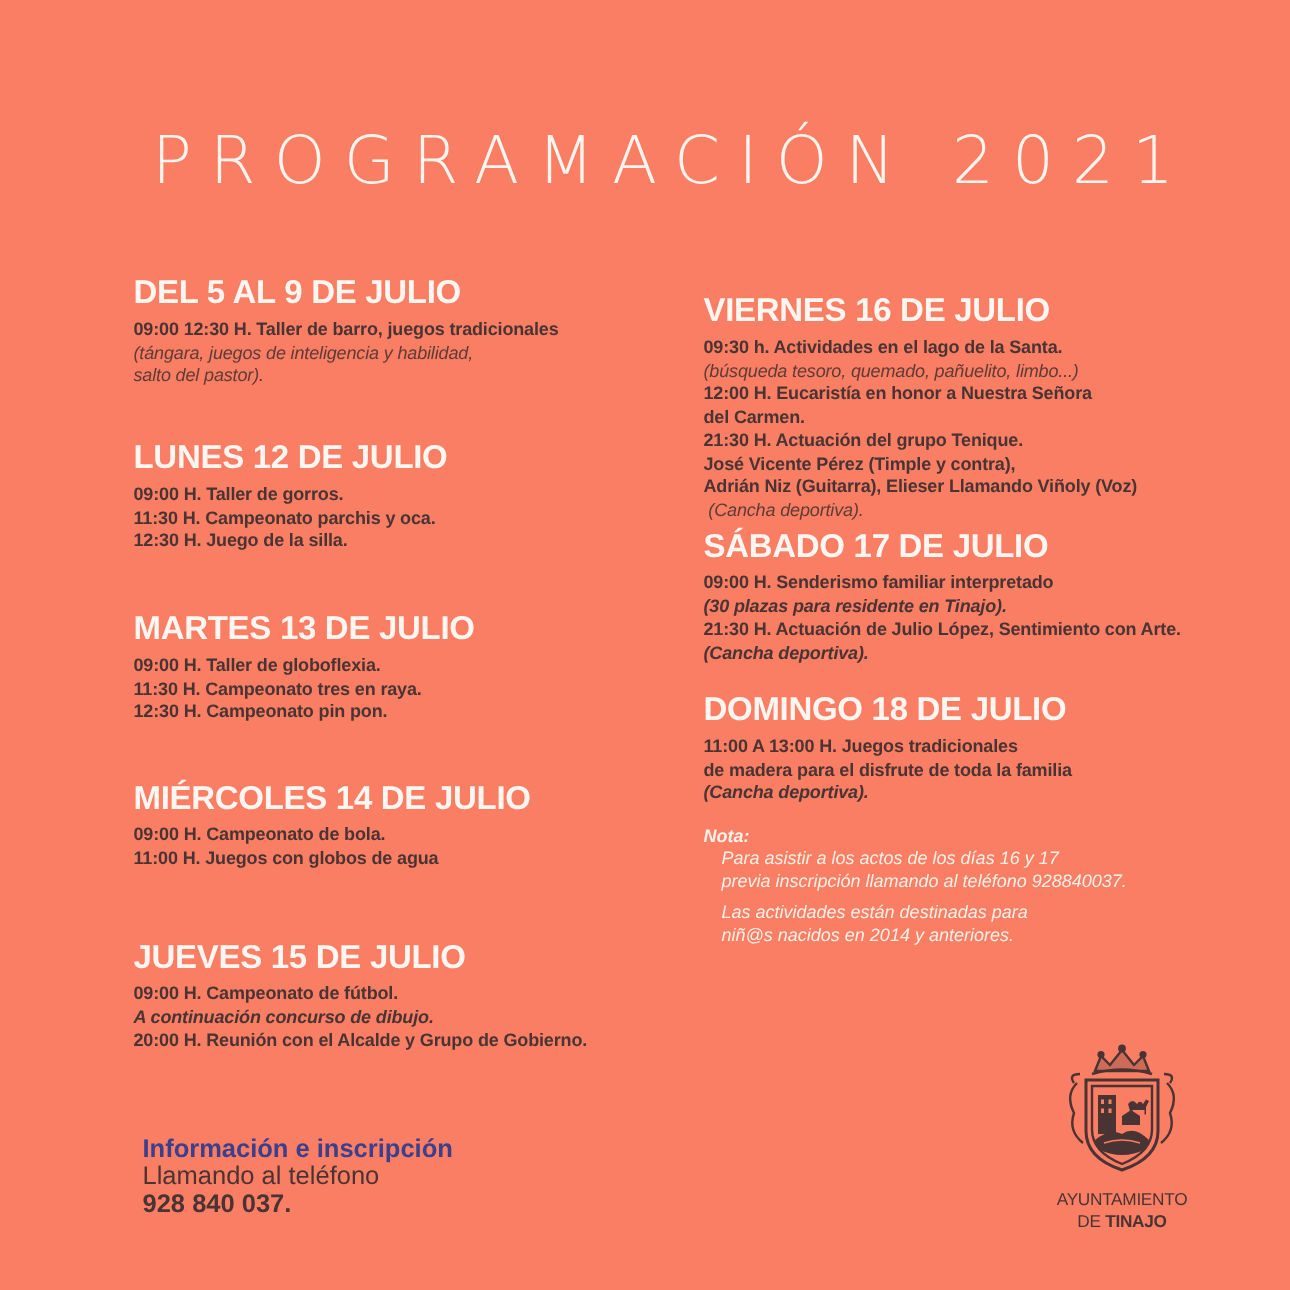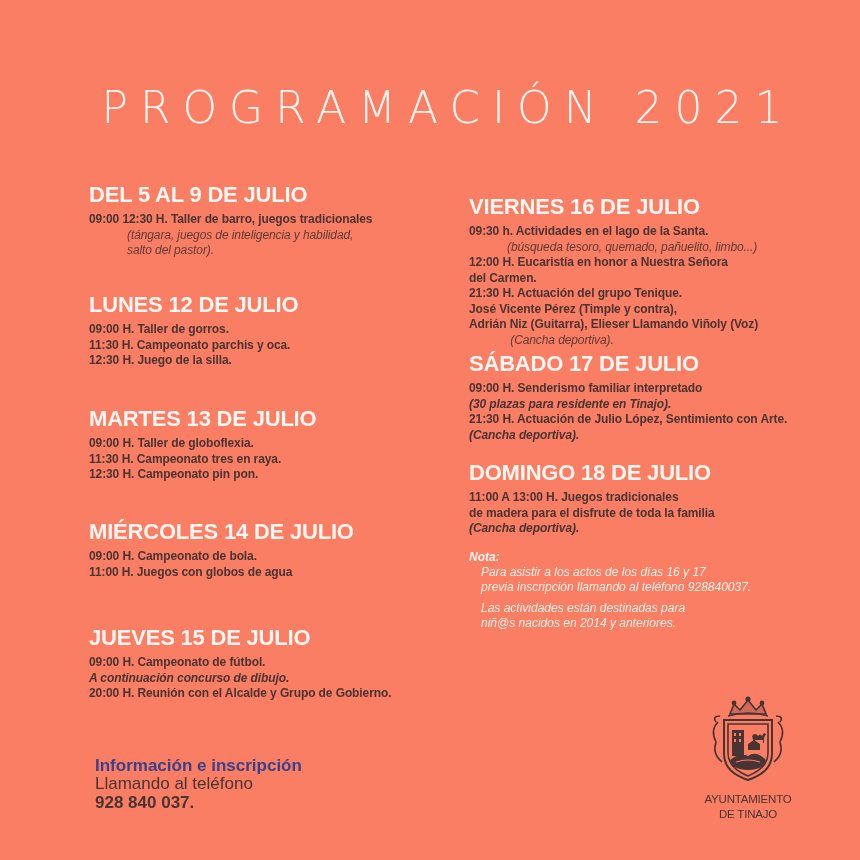--- a/index.html
+++ b/index.html
@@ -38,30 +38,30 @@
   .line {
     color: #4a3433;
     font-size: 12px;
     line-height: 15.5px;
     white-space: nowrap;
     letter-spacing: -0.1px;
   }
   .b { font-weight: bold; }
   .i { font-style: italic; }
   .bi { font-weight: bold; font-style: italic; }
-  .soft { color: #5f3b36; font-weight: normal; margin-left: 38px; }
+  .soft { color: #5f3b36; font-weight: normal; }
   .note-title { color: #fff1ea; font-weight: bold; font-style: italic; font-size: 12px; line-height: 15px; }
   .note { color: #fff0e8; font-style: italic; font-size: 12px; line-height: 15px; white-space: nowrap; margin-left: 12px; }
   .info { position: absolute; left: 95px; top: 757px; }
   .info-title { color: #3b3f8c; font-weight: bold; font-size: 17px; line-height: 18px; }
   .info-sub { color: #4a3433; font-size: 17px; line-height: 18px; }
   .info-phone { color: #4a3433; font-weight: bold; font-size: 17px; line-height: 19px; }
   .logo { position: absolute; left: 700px; top: 692px; width: 96px; text-align: center; }
   .logo-name { color: #4a3433; font-size: 11.5px; line-height: 15px; letter-spacing: -0.2px; }
-  .logo-name b { font-weight: normal; }
+  .logo-name b { font-weight: bold; }
 </style>
 </head>
 <body>
 
 <div class="poster">
 
   <div class="title">PROGRAMACIÓN 2021</div>
 
   <div class="col col-left">
     <div class="section" style="top:0px">

